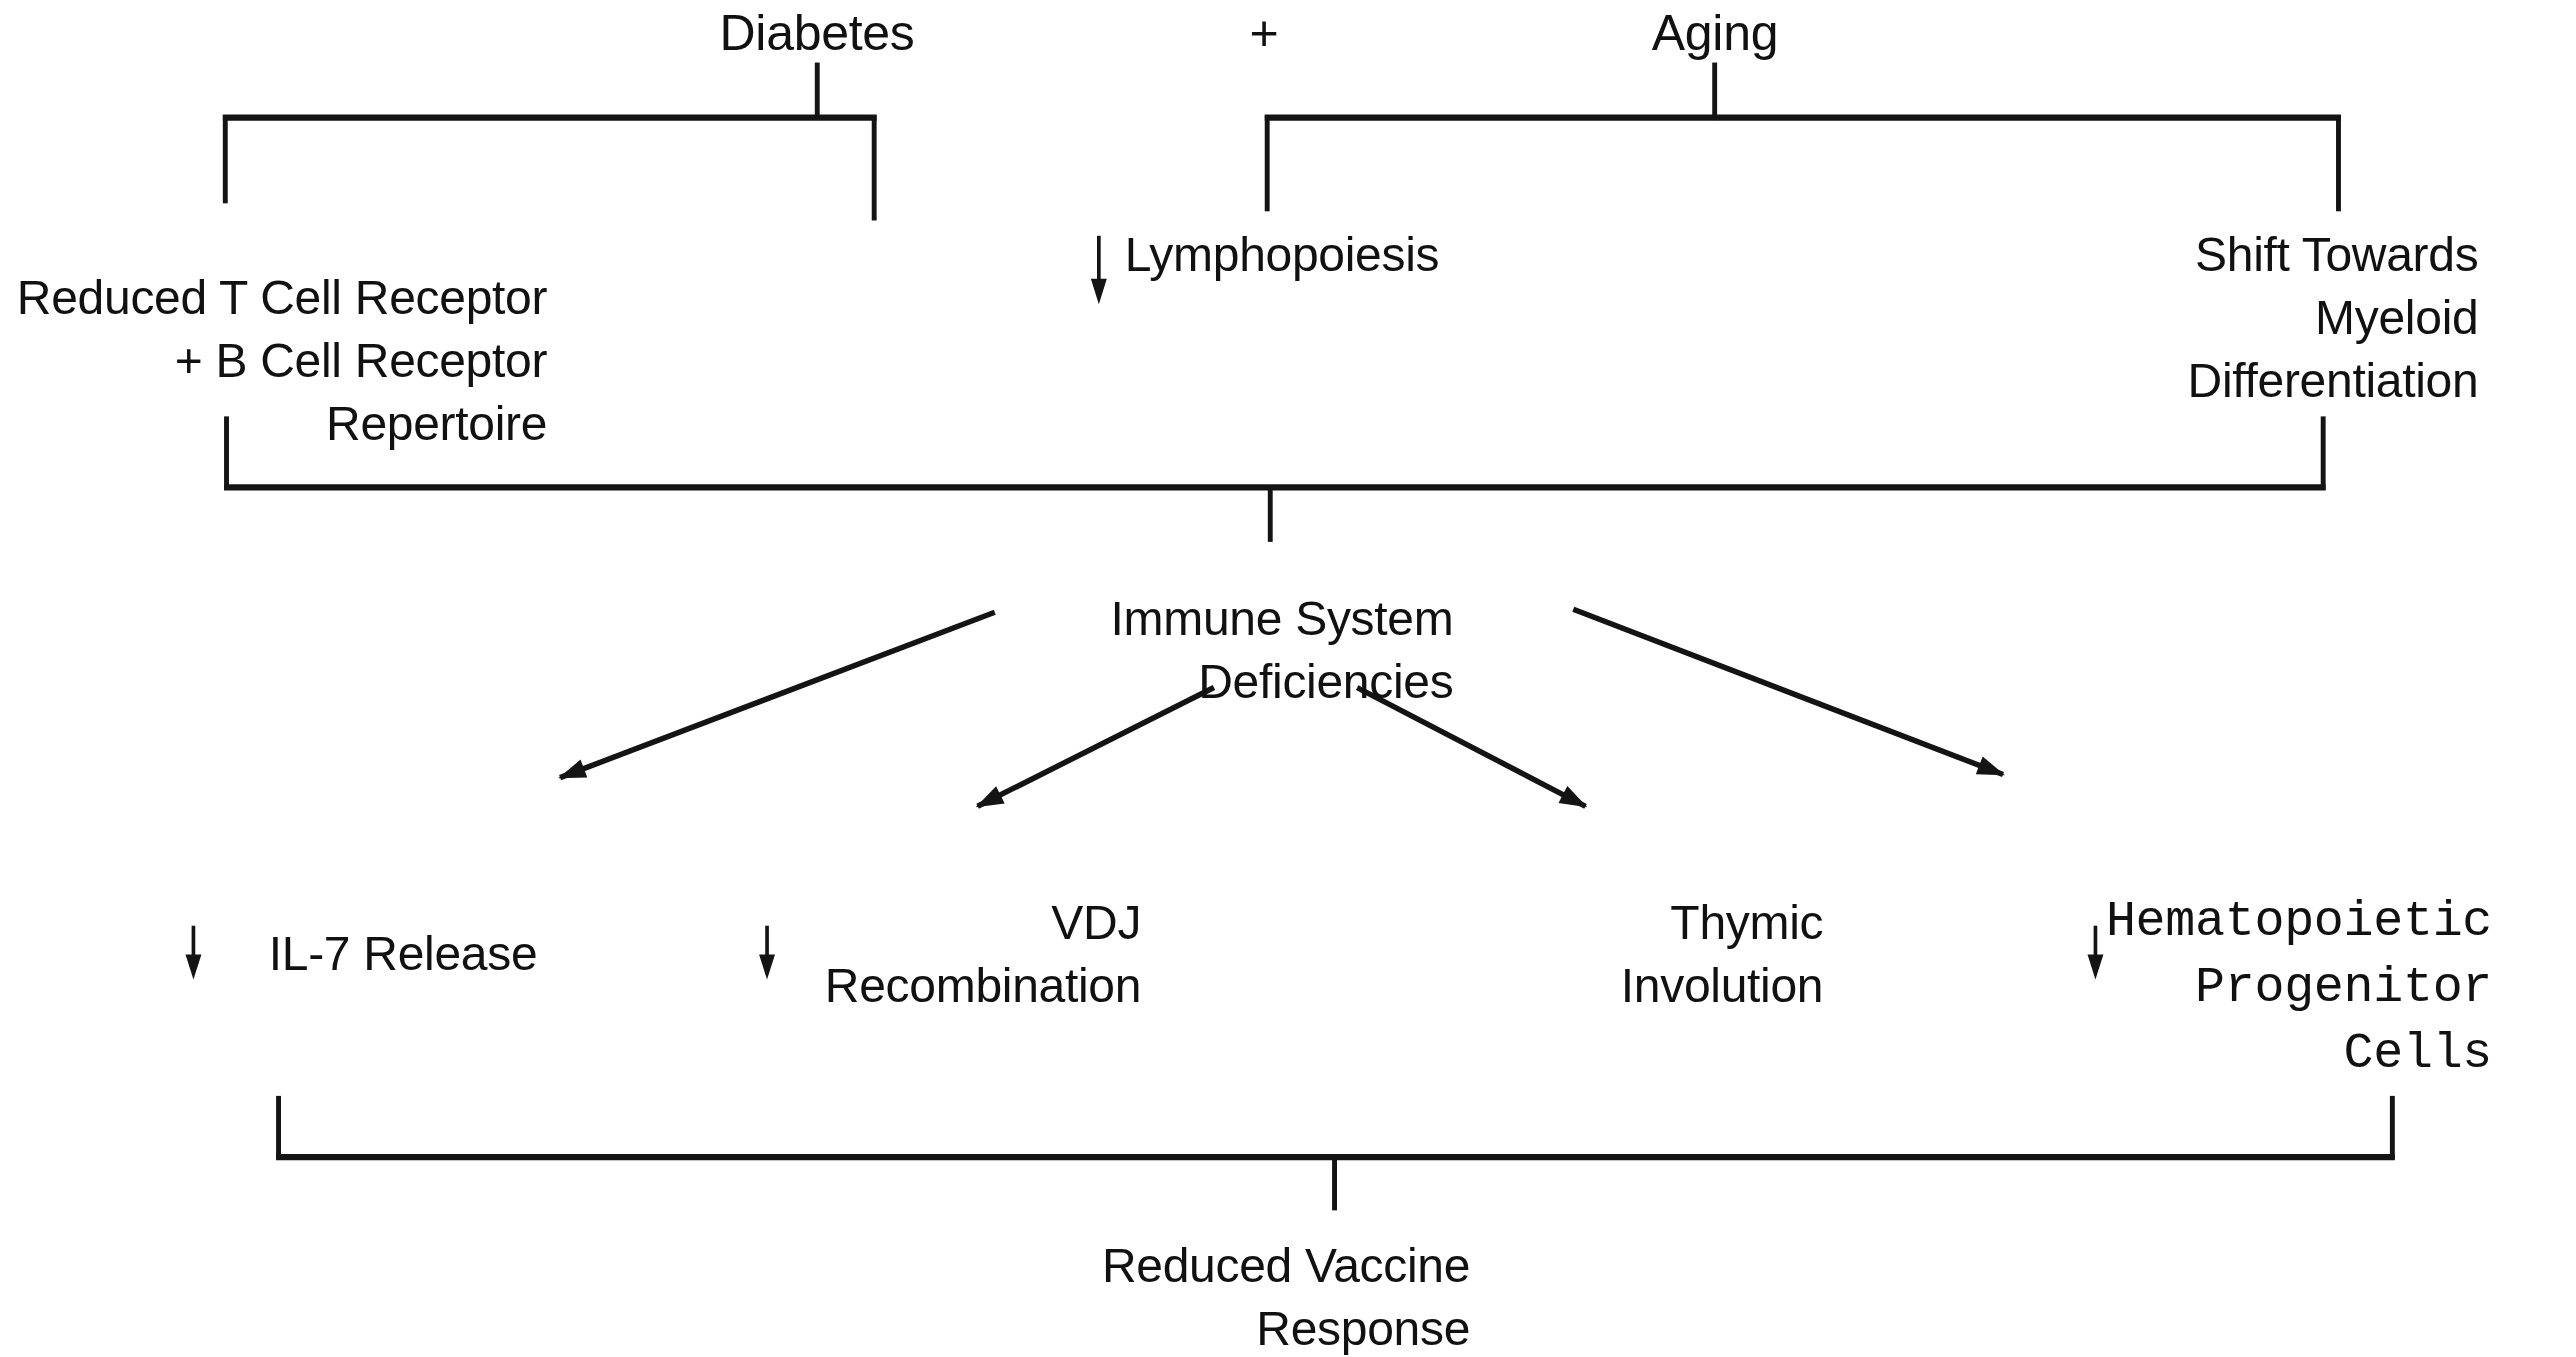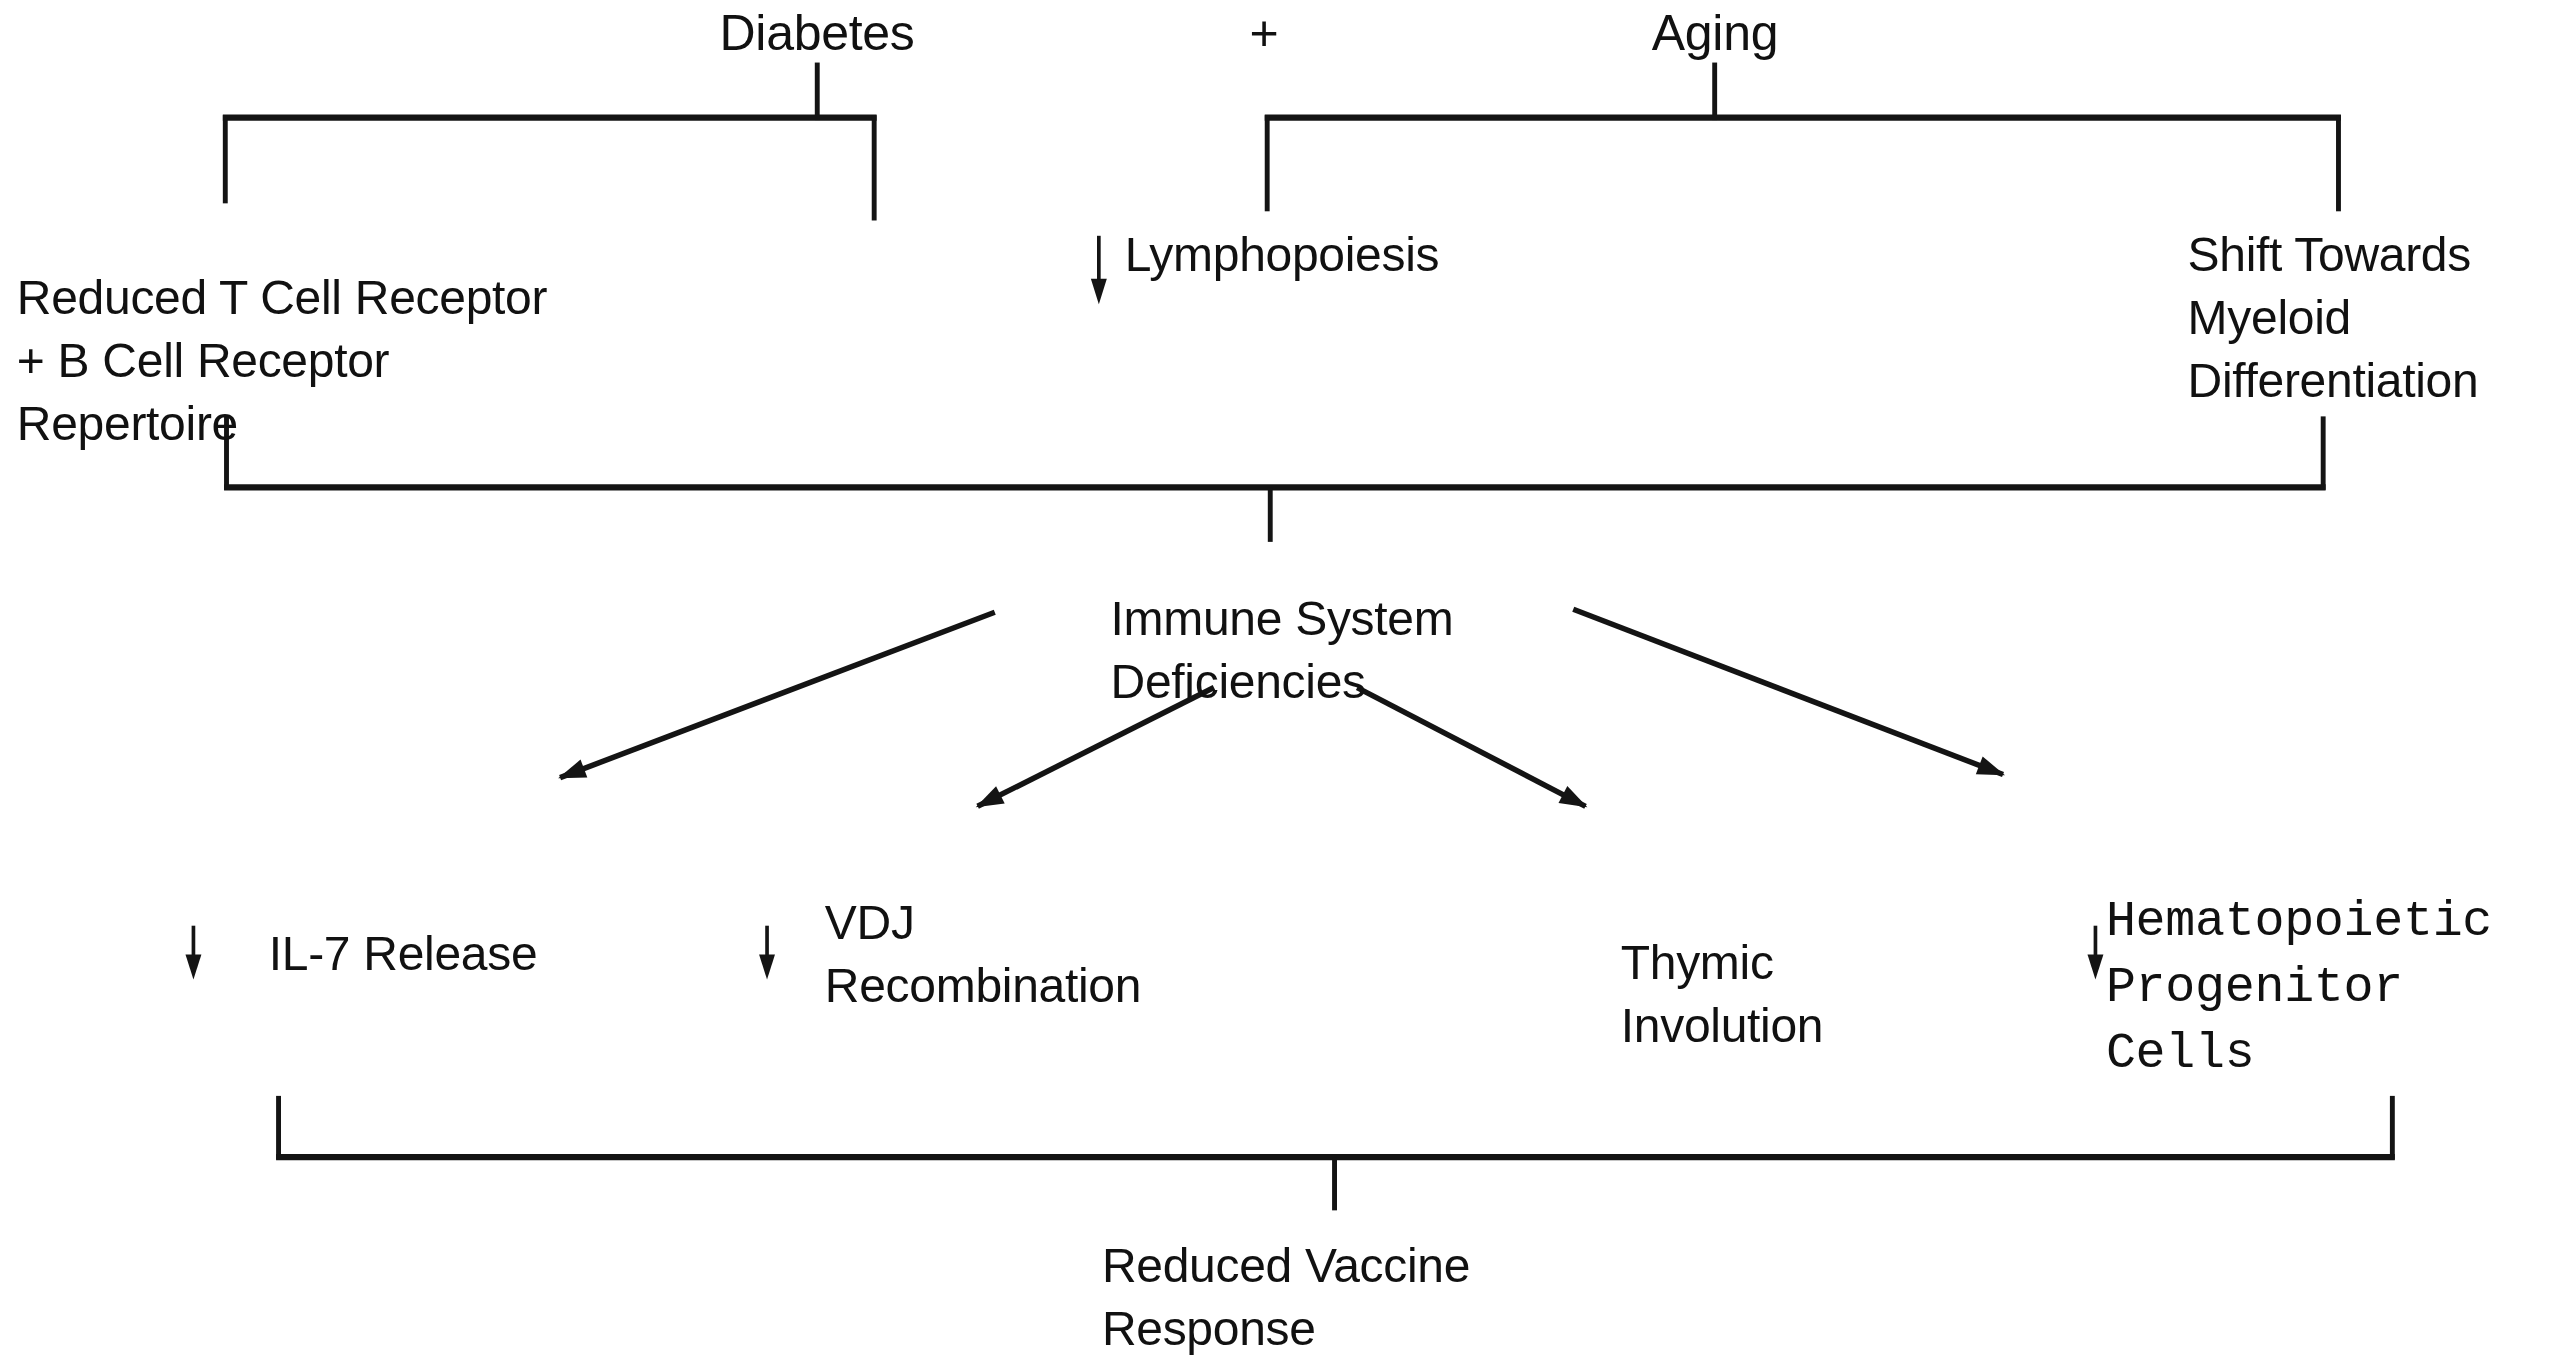--- a/index.html
+++ b/index.html
@@ -27,21 +27,21 @@
     stroke: #141414;
     stroke-width: 8;
   }
   #connectors line.bar { stroke-width: 10; }
   #connectors line.flow { stroke-width: 9; }
   #connectors line.thin { stroke-width: 6; }
   #connectors polygon, #connectors marker path { fill: #141414; stroke: none; }
   .label {
     position: absolute;
     transform: translateX(-50%);
-    text-align: left;
+    text-align: right;
     white-space: pre-line;
     color: #111111;
     font-size: 48px;
     line-height: 63px;
     letter-spacing: -0.3px;
   }
   .label.big {
     font-size: 50px;
     line-height: 66px;
   }
@@ -121,21 +121,21 @@
   <div class="label" style="left:1282px; top:223px;">Lymphopoiesis</div>
   <div class="label" style="left:2333px; top:223px;">Shift Towards Myeloid
 Differentiation</div>
 
   <div class="label" style="left:1282px; top:587px;">Immune System
 Deficiencies</div>
 
   <div class="label" style="left:355px; top:922px;margin-left:48px;">IL-7 Release</div>
   <div class="label" style="left:983px; top:891px;">VDJ
 Recombination</div>
-  <div class="label" style="left:1722px; top:891px;margin-top:40px;">Thymic
+  <div class="label" style="left:1722px; top:891px;">Thymic
 Involution</div>
   <div class="label big" style="left:2299px; top:889px;font-family:Liberation Mono, monospace;">Hematopoietic
 Progenitor Cells</div>
 
   <div class="label" style="left:1286px; top:1234px;">Reduced Vaccine
 Response</div>
 
 </div>
 
 

